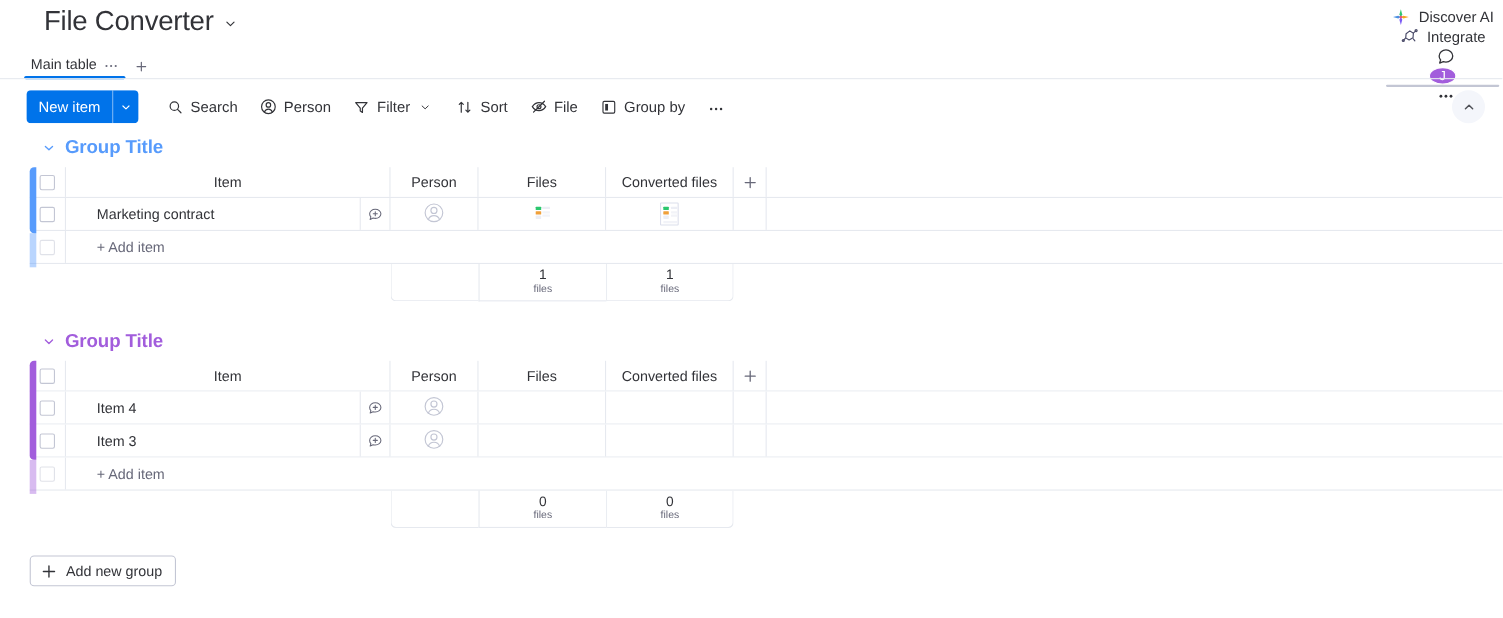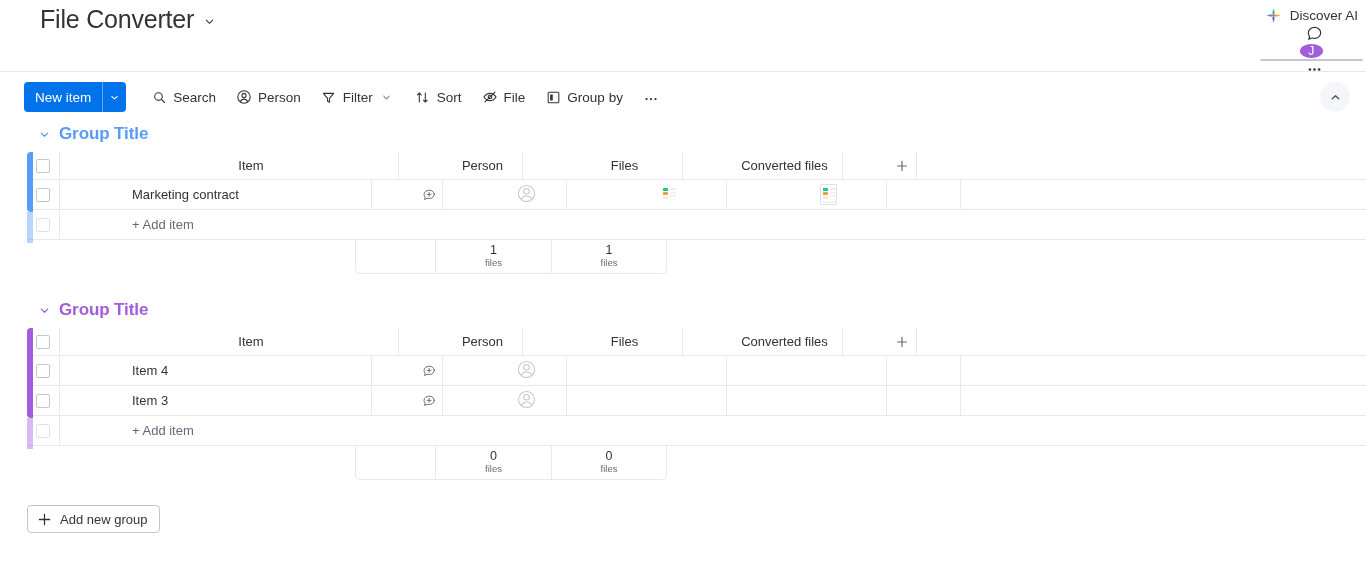--- a/index.html
+++ b/index.html
@@ -144,21 +144,20 @@
   .accent {
     position: absolute; left: 27px; top: 0; width: 6px;
     border-top-left-radius: 4px; border-bottom-left-radius: 4px;
   }
   .accent-light { position: absolute; left: 27px; width: 6px; opacity: 0.42; }
 
   .row {
     display: flex; align-items: stretch; height: 30px;
     border-bottom: 1px solid #e6e9ef; background: #fff;
     margin-left: 27px;
-    gap: 44px;
   }
   .row.header-row { height: 28px; border-bottom: 1px solid #e6e9ef; }
   .cell-check {
     width: 33px; flex: none; display: flex; align-items: center; justify-content: center;
     border-right: 1px solid #e6e9ef;
   }
   .cbox {
     width: 14px; height: 14px; border: 1px solid #c3c6d4; border-radius: 2px; background: #fff;
     cursor: pointer;
   }
@@ -248,20 +247,33 @@
             <path d="M10 1.6 L11.5 7.2 L10 10 L8.5 7.2 Z" fill="#2bc76e"></path>
             <path d="M10 18.4 L8.5 12.8 L10 10 L11.5 12.8 Z" fill="#7a5af5"></path>
             <path d="M1.6 10 L7.2 8.5 L10 10 L7.2 11.5 Z" fill="#4a90e2"></path>
             <path d="M18.4 10 L12.8 11.5 L10 10 L12.8 8.5 Z" fill="#f5a623"></path>
             <circle cx="10" cy="10" r="1.5" fill="#e8547a"></circle>
           </svg>
         </span>
         <span>Discover AI</span>
       </div>
 
+      <div class="hdr-btn">
+        <span class="hdr-icon">
+          <svg width="17" height="17" viewBox="0 0 20 20" fill="none" stroke="#494a68" stroke-width="1.25" stroke-linecap="round" stroke-linejoin="round">
+            <path d="M6.2 6.6 L10.2 3.6 L14 6.2 L13.6 11 L9.4 13.4 L5.8 11.1 Z"></path>
+            <path d="M14.2 5.8 L16.6 3.6"></path>
+            <path d="M5.6 11.4 L3.4 13.6"></path>
+            <circle cx="16.9" cy="3.3" r="1.1"></circle>
+            <circle cx="3.2" cy="13.9" r="1.1"></circle>
+            <path d="M13.9 12.1 L15.6 14.3"></path>
+          </svg>
+        </span>
+        <span>Integrate</span>
+      </div>
 
 
       <div class="chat-bubble-btn">
         <svg width="19" height="19" viewBox="0 0 20 20" fill="none" stroke="#323338" stroke-width="1.25" stroke-linecap="round" stroke-linejoin="round">
           <path d="M16.5 9.4 C16.5 12.6 13.6 15.2 10 15.2 C9.1 15.2 8.2 15.05 7.45 14.78 L4 16.1 L4.9 13.2 C4 12.15 3.5 10.84 3.5 9.4 C3.5 6.2 6.4 3.6 10 3.6 C13.6 3.6 16.5 6.2 16.5 9.4 Z"></path>
         </svg>
       </div>
 
       <div class="avatar">J</div>
 
@@ -280,20 +292,37 @@
         <svg width="17" height="17" viewBox="0 0 20 20" fill="#323338">
           <circle cx="4.6" cy="10" r="1.5"></circle>
             <circle cx="10" cy="10" r="1.5"></circle>
             <circle cx="15.4" cy="10" r="1.5"></circle>
         </svg>
       </div>
 
     </div>
   </div>
 
+  <div class="tabs">
+    <div class="tab active">
+      <span>Main table</span>
+      <span class="tab-dots">
+        <svg width="14" height="6" viewBox="0 0 20 8" fill="#676879">
+          <circle cx="4" cy="4" r="1.4"></circle>
+            <circle cx="10" cy="4" r="1.4"></circle>
+            <circle cx="16" cy="4" r="1.4"></circle>
+        </svg>
+      </span>
+    </div>
+    <div class="tab-add">
+      <svg width="13" height="13" viewBox="0 0 16 16" fill="none" stroke="#676879" stroke-width="1.35" stroke-linecap="round">
+        <path d="M8 3.2 L8 12.8 M3.2 8 L12.8 8"></path>
+      </svg>
+    </div>
+  </div>
   <div class="tabs-rule"></div>
 
   <div class="toolbar">
 
     <div class="newitem">
       <div class="newitem-main">New item</div>
       <div class="newitem-arrow">
         <svg width="11" height="11" viewBox="0 0 16 16">
             <path d="M4 6.3 L8 10.1 L12 6.3" fill="none" stroke="#ffffff" stroke-width="1.5" stroke-linecap="round" stroke-linejoin="round"></path>
           </svg>

